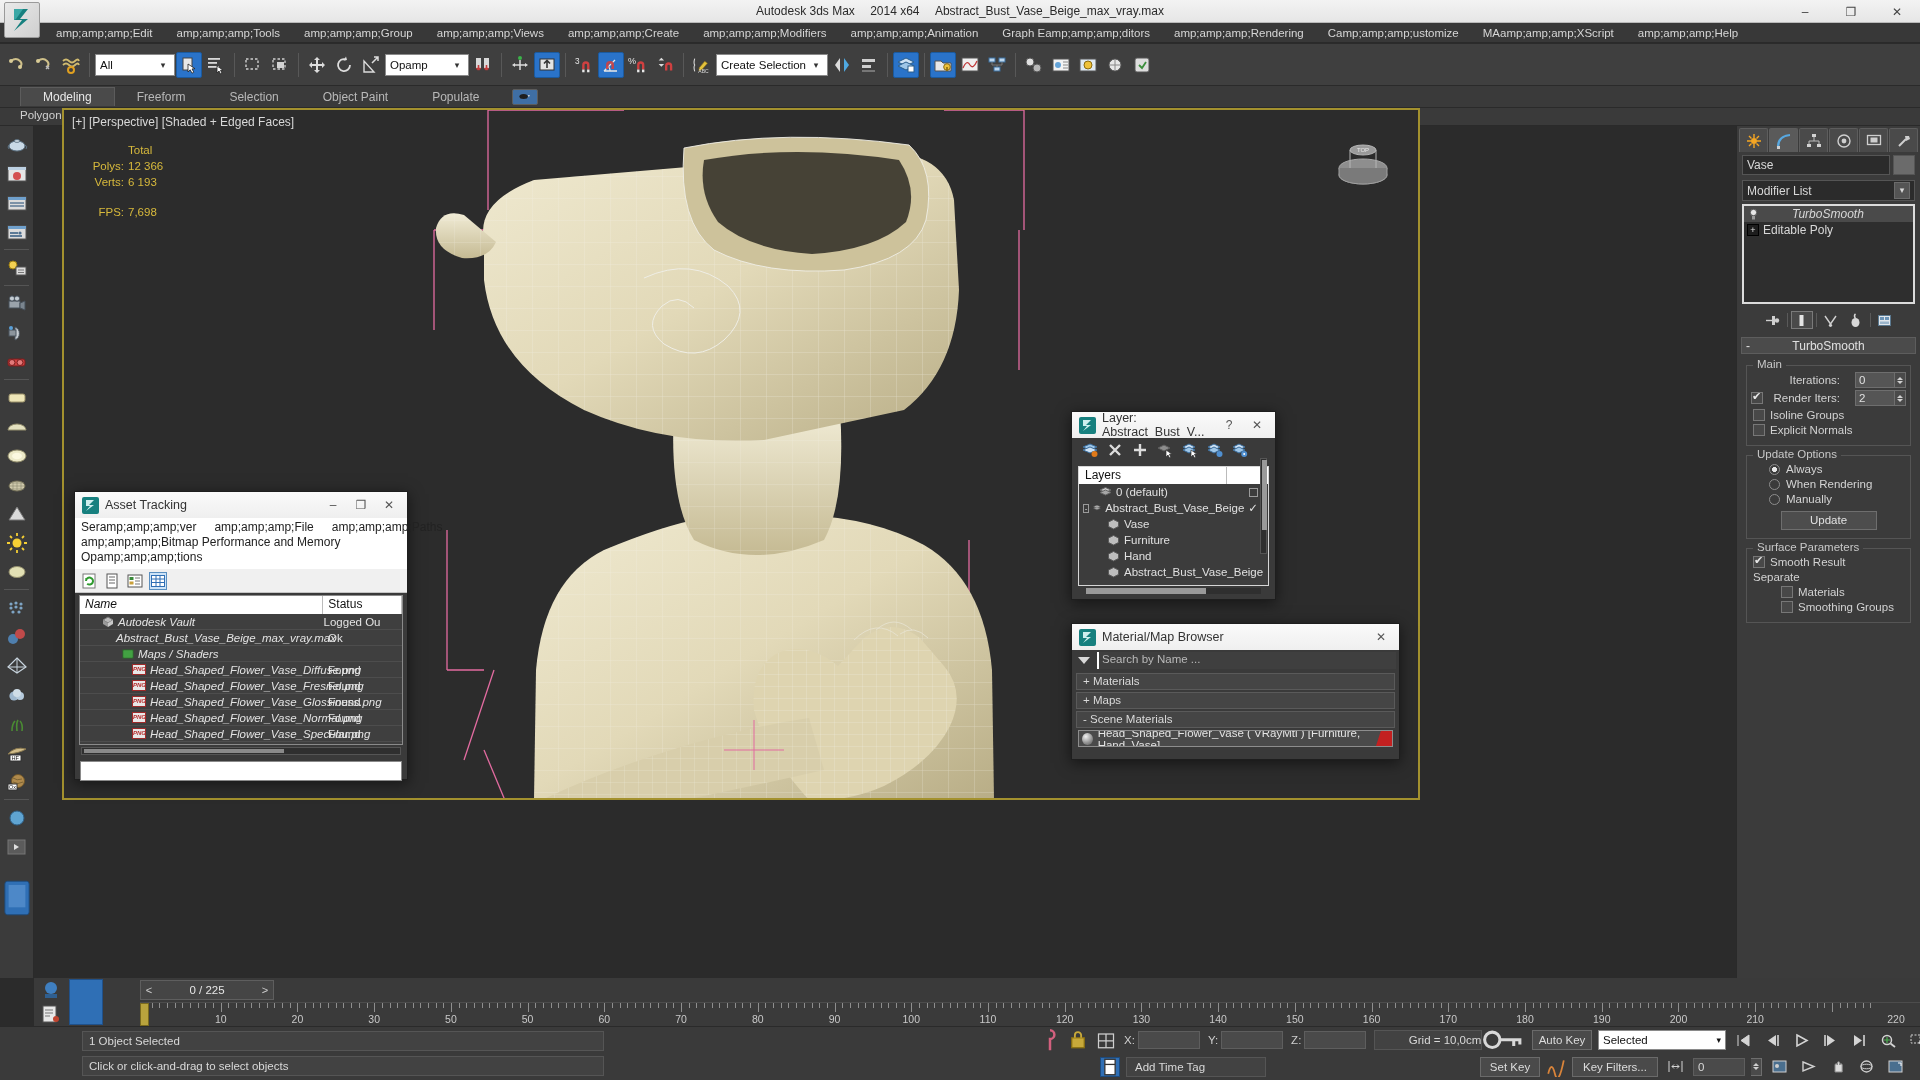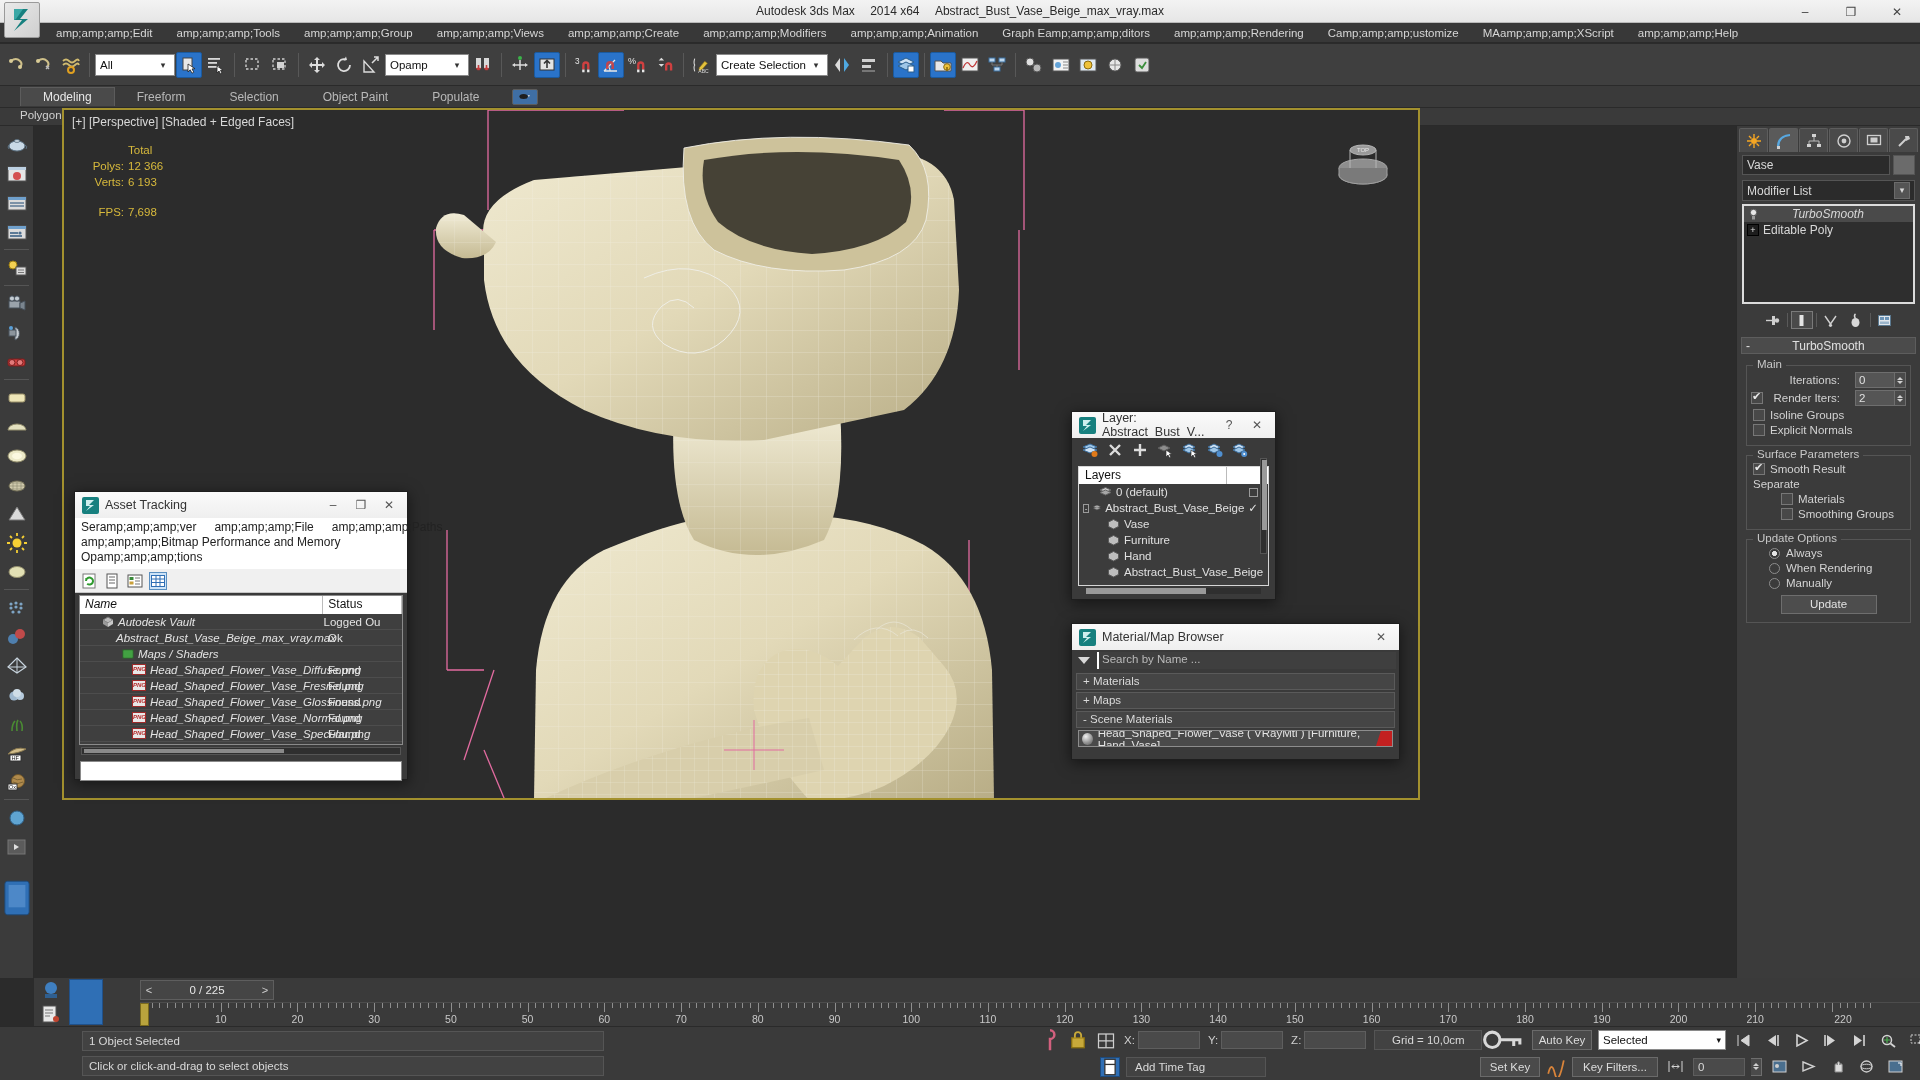--- a/index.html
+++ b/index.html
@@ -229,21 +229,21 @@
     background:#ded0d0; border:1px solid #8a8a8a; }
   .mxpane .top { height:27px; background:#e3d3d3; }
   .mxpane .bot { height:26px; background:#fff; color:#111; font-size:11px;
     font-family:"Liberation Mono", monospace; padding:4px 2px; overflow:hidden; white-space:nowrap;}
   .prompt { position:absolute; left:82px; width:522px; height:20px; background:#424242;
     border:1px solid #555; color:#d8d8d8; font-size:11.5px; line-height:18px; padding:0 6px; }
   .xyz { display:flex; align-items:center; gap:3px; }
   .xyz .l { color:#cfcfcf; font-size:11.5px; }
   .xyz .f { width:62px; height:18px; background:#4a4a4a; border:1px solid #5e5e5e; }
   .grid-lbl { width:108px; height:20px; background:#424242; border:1px solid #555;
-    color:#d8d8d8; font-size:11.5px; line-height:18px; text-align:center; }
+    color:#d8d8d8; font-size:11.5px; line-height:18px; text-align:right; }
   .addtag { width:140px; height:20px; background:#424242; border:1px solid #555;
     color:#d8d8d8; font-size:11.5px; line-height:18px; padding-left:32px; position:relative;}
   .keyctl { width:60px; height:20px; background:#4a4a4a; border:1px solid #6a6a6a;
     color:#dcdcdc; font-size:11.5px; text-align:center; line-height:18px; }
   .selcombo { width:128px; height:20px; background:#fff; color:#111; border:1px solid #8a8a8a;
     font-size:11.5px; display:flex; align-items:center; padding:0 4px; }
   .keyfilters { width:86px; height:20px; background:#4a4a4a; border:1px solid #6a6a6a;
     color:#dcdcdc; font-size:11.5px; text-align:center; line-height:18px; }
   .navbtn { width:23px; height:21px; display:flex; align-items:center; justify-content:center; }
   .navbtn svg { width:17px; height:15px; }
@@ -946,51 +946,51 @@
             <span class="chkbox"></span>
             <span>Isoline Groups</span>
           </div>
           <div class="chk">
             <span class="chkbox"></span>
             <span>Explicit Normals</span>
           </div>
         </div>
 
         <div class="grp">
+          <div class="grp-title">Update Options</div>
+          <div class="rad">
+            <span class="radbox on"></span>
+            <span>Always</span>
+          </div>
+          <div class="rad">
+            <span class="radbox"></span>
+            <span>When Rendering</span>
+          </div>
+          <div class="rad">
+            <span class="radbox"></span>
+            <span>Manually</span>
+          </div>
+          <div class="btn-update">Update</div>
+        </div>
+
+        <div class="grp">
           <div class="grp-title">Surface Parameters</div>
           <div class="chk">
             <span class="chkbox on"></span>
             <span>Smooth Result</span>
           </div>
           <div style="font-size:11.5px;color:#d2d2d2;margin:3px 2px">Separate</div>
           <div class="chk indent">
             <span class="chkbox"></span>
             <span>Materials</span>
           </div>
           <div class="chk indent">
             <span class="chkbox"></span>
             <span>Smoothing Groups</span>
           </div>
-        </div>
-
-        <div class="grp">
-          <div class="grp-title">Update Options</div>
-          <div class="rad">
-            <span class="radbox on"></span>
-            <span>Always</span>
-          </div>
-          <div class="rad">
-            <span class="radbox"></span>
-            <span>When Rendering</span>
-          </div>
-          <div class="rad">
-            <span class="radbox"></span>
-            <span>Manually</span>
-          </div>
-          <div class="btn-update">Update</div>
         </div>
 
       </div>
     </div>
   </div>
 
   <div class="fwin" id="asset">
     <div class="fwin-title">
       <span class="ico">
         <svg viewBox="0 0 17 17">
@@ -1524,21 +1524,21 @@
           <div class="num" style="left: 924.69px;">120</div>
           <div class="num" style="left: 1001.41px;">130</div>
           <div class="num" style="left: 1078.14px;">140</div>
           <div class="num" style="left: 1154.86px;">150</div>
           <div class="num" style="left: 1231.59px;">160</div>
           <div class="num" style="left: 1308.31px;">170</div>
           <div class="num" style="left: 1385.03px;">180</div>
           <div class="num" style="left: 1461.76px;">190</div>
           <div class="num" style="left: 1538.48px;">200</div>
           <div class="num" style="left: 1615.21px;">210</div>
-          <div class="num" style="left: 1703px;">220</div>
+          <div class="num" style="left: 1756px;">220</div>
         </div>
       <div class="slider-handle"></div>
 
     </div>
   </div>
 
   <div class="mxpane">
     <div class="top"></div>
     <div class="bot">Welcome to M</div>
   </div>

